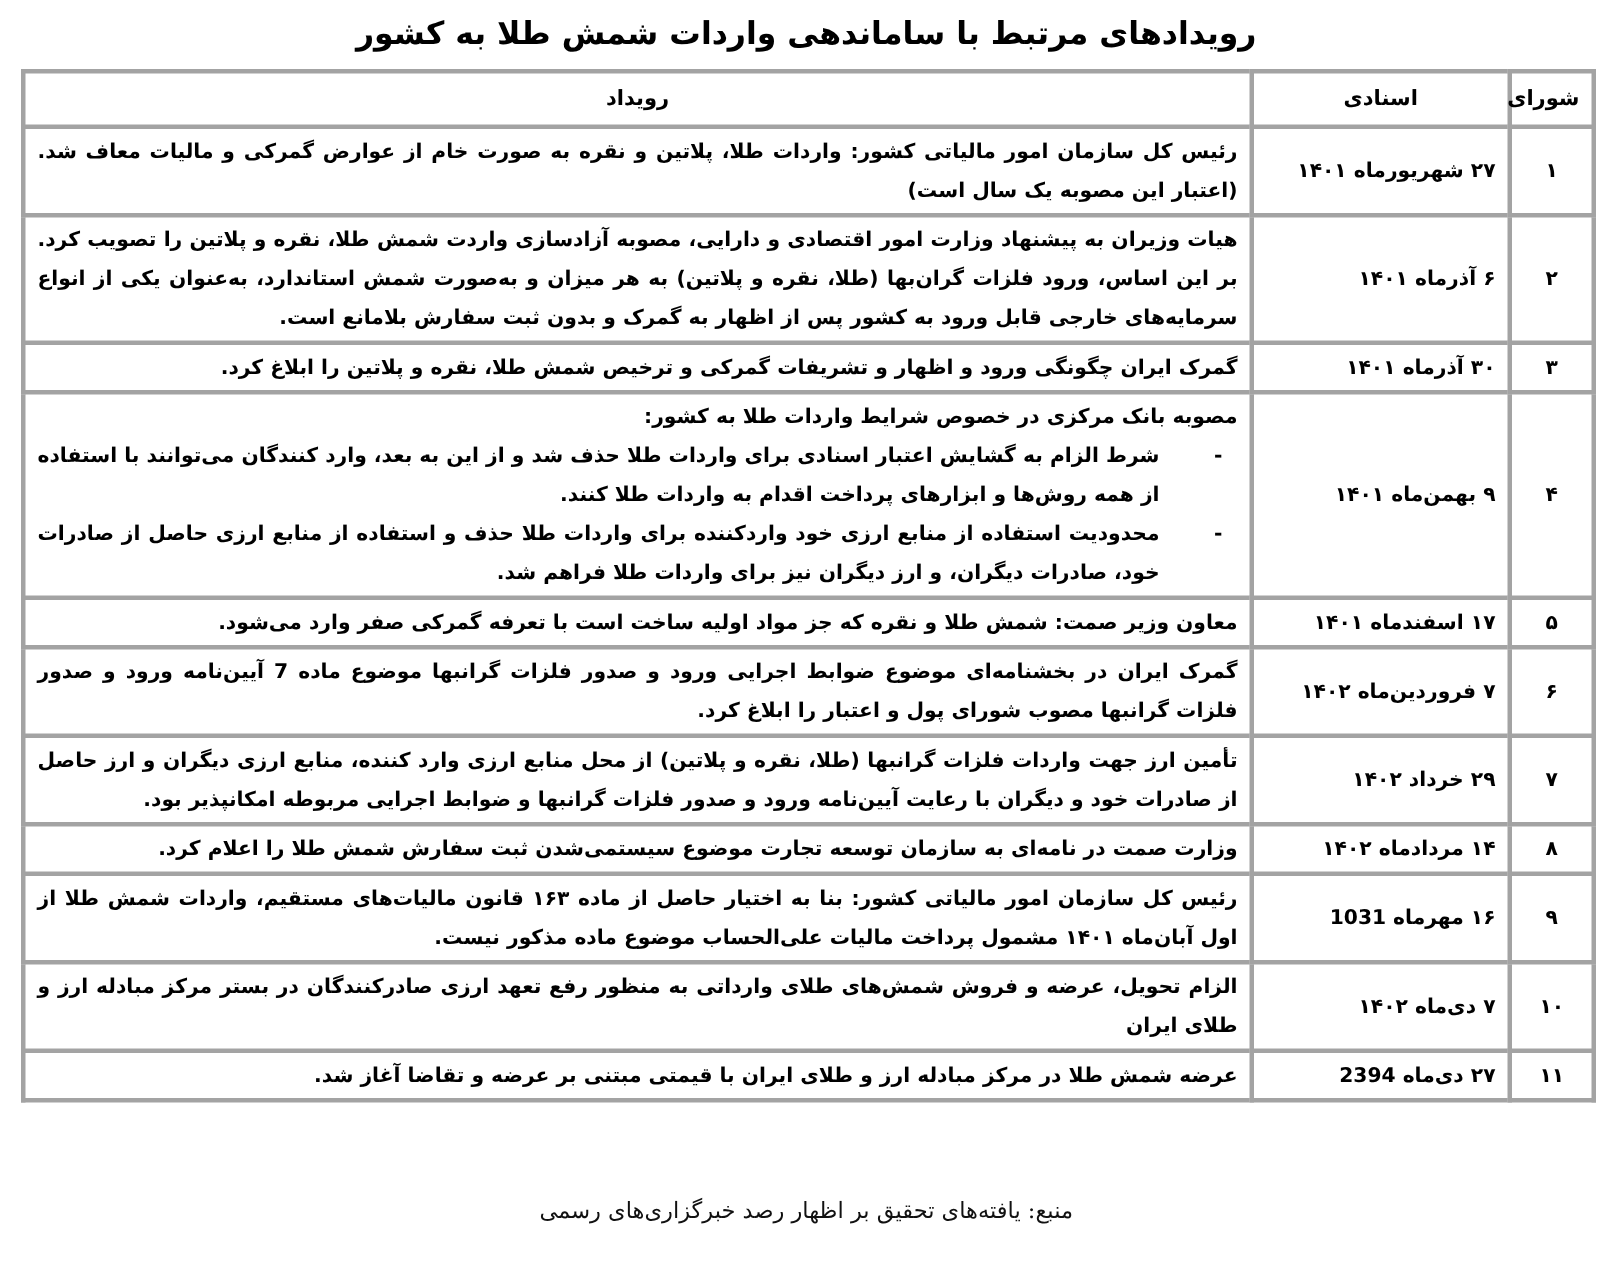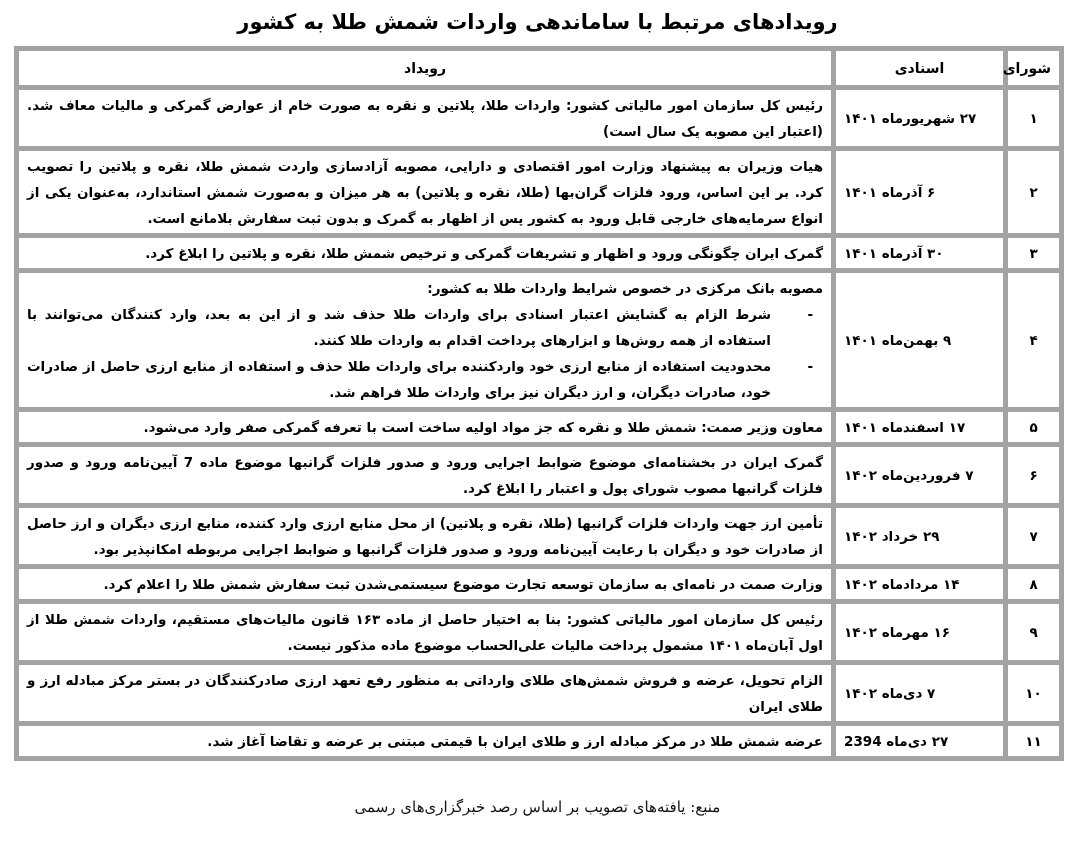--- a/index.html
+++ b/index.html
@@ -13,32 +13,32 @@
     position: absolute; top: 10px; left: 0; width: 1075px;
     text-align: center; direction: rtl;
     font-size: 21px; font-weight: bold;
   }
   table.events {
     position: absolute; top: 46px; left: 14px;
     width: 1050px; border-collapse: collapse; direction: rtl;
     table-layout: fixed;
   }
   table.events th, table.events td {
-    border: 5px solid #a3a3a3;
+    border: 3px solid #a3a3a3;
     font-weight: bold;
     font-size: 13.5px;
     line-height: 26px;
     padding: 2px 8px;
     vertical-align: middle;
   }
   table.events th { height: 30px; font-size: 14px; text-align: center; }
   col.c-idx { width: 56px; }
   col.c-date { width: 172px; }
   td.idx { text-align: center; font-size: 15px; }
-  td.date { text-align: left; font-size: 14px; white-space: nowrap; }
+  td.date { text-align: right; font-size: 14px; white-space: nowrap; }
   td.event { text-align: justify; }
   .bullets { margin: 0; padding: 0; list-style: none; }
   .bullets li { position: relative; padding-right: 52px; }
   .bullets li .dash { position: absolute; right: 10px; top: 0; }
   .source {
     position: absolute; top: 798px; left: 0; width: 1075px;
     text-align: center; direction: rtl;
     font-family: "DejaVu Serif", serif; font-size: 15px; color: #111;
   }
 </style>
@@ -109,30 +109,30 @@
         <td class="date">۲۹ خرداد ۱۴۰۲</td>
         <td class="event">تأمین ارز جهت واردات فلزات گرانبها (طلا، نقره و پلاتین) از محل منابع ارزی وارد کننده، منابع ارزی دیگران و ارز حاصل از صادرات خود و دیگران با رعایت آیین‌نامه ورود و صدور فلزات گرانبها و ضوابط اجرایی مربوطه امکانپذیر بود.</td>
       </tr>
       <tr>
         <td class="idx">۸</td>
         <td class="date">۱۴ مردادماه ۱۴۰۲</td>
         <td class="event">وزارت صمت در نامه‌ای به سازمان توسعه تجارت موضوع سیستمی‌شدن ثبت سفارش شمش طلا را اعلام کرد.</td>
       </tr>
       <tr>
         <td class="idx">۹</td>
-        <td class="date">۱۶ مهرماه ۱۴۰۲</td>
+        <td class="date">۱۶ مهرماه 1031</td>
         <td class="event">رئیس کل سازمان امور مالیاتی کشور: بنا به اختیار حاصل از ماده ۱۶۳ قانون مالیات‌های مستقیم، واردات شمش طلا از اول آبان‌ماه ۱۴۰۱ مشمول پرداخت مالیات علی‌الحساب موضوع ماده مذکور نیست.</td>
       </tr>
       <tr>
         <td class="idx">۱۰</td>
         <td class="date">۷ دی‌ماه ۱۴۰۲</td>
         <td class="event">الزام تحویل، عرضه و فروش شمش‌های طلای وارداتی به منظور رفع تعهد ارزی صادرکنندگان در بستر مرکز مبادله ارز و طلای ایران</td>
       </tr>
       <tr>
         <td class="idx">۱۱</td>
         <td class="date">۲۷ دی‌ماه 2394</td>
         <td class="event">عرضه شمش طلا در مرکز مبادله ارز و طلای ایران با قیمتی مبتنی بر عرضه و تقاضا آغاز شد.</td>
       </tr>
     </tbody>
   </table>
 
-  <div class="source">منبع: یافته‌های تصویب بر اساس رصد خبرگزاری‌های رسمی</div>
+  <div class="source">منبع: یافته‌های تحقیق بر اظهار رصد خبرگزاری‌های رسمی</div>
 </div>
 
 </body></html>

